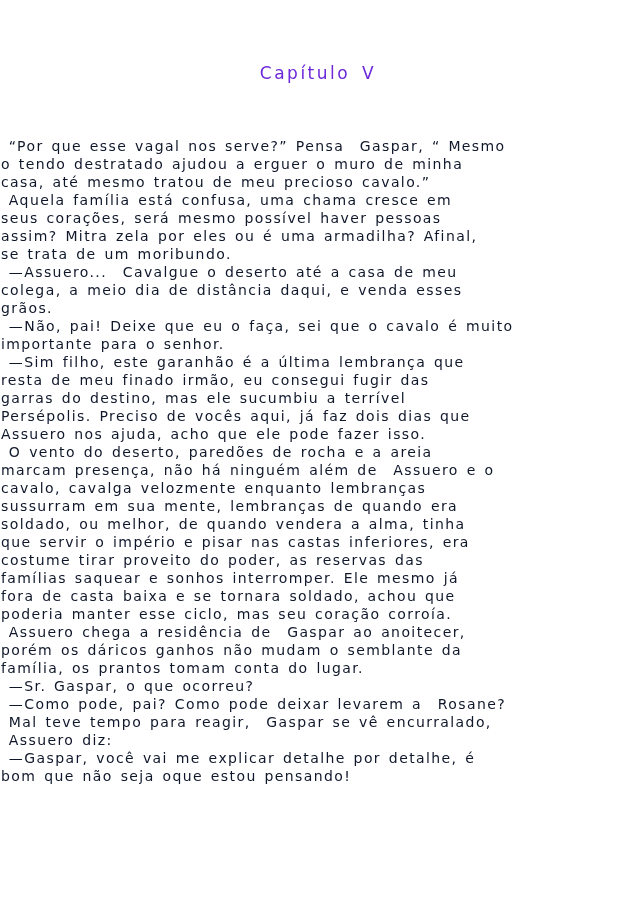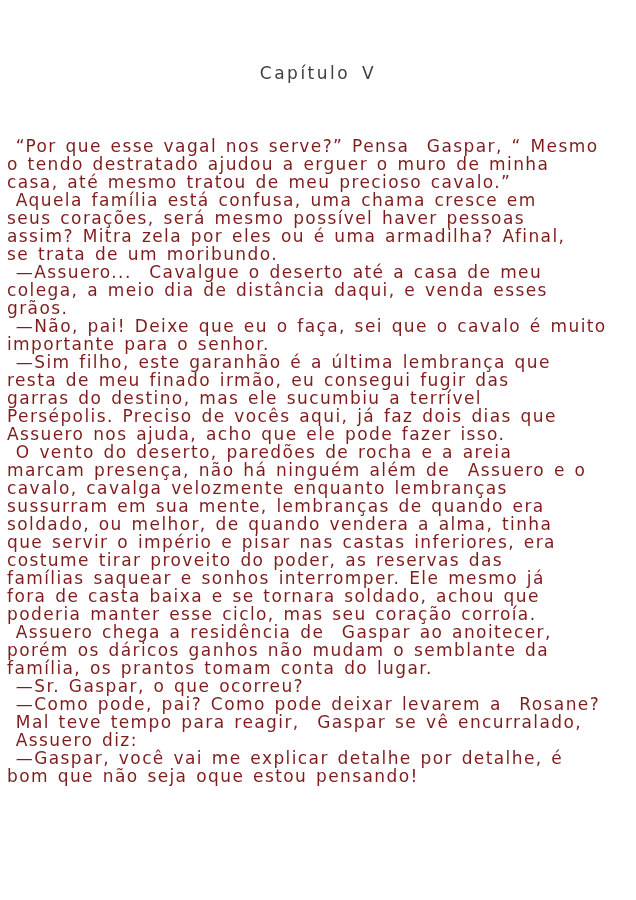--- a/index.html
+++ b/index.html
@@ -18,33 +18,33 @@
   }
   .chapter-title {
     position: absolute;
     top: 63px;
     left: 0;
     width: 100%;
     text-align: center;
     font-size: 17px;
     letter-spacing: 2.5px;
     word-spacing: 4px;
-    color: #404040;
+    color: #6d28d9;
   }
   .body-text {
     position: absolute;
     top: 137px;
-    left: 7px;
+    left: 1px;
     width: 622px;
-    font-size: 17px;
+    font-size: 14px;
     line-height: 18px;
     letter-spacing: 1.4px;
     word-spacing: 2px;
     white-space: pre-wrap;
-    color: #7f1d1d;
+    color: #0f172a;
   }
 </style>
 </head>
 <body>
 
 <div class="page">
   <div class="chapter-title">Capítulo V</div>
   <div class="body-text"> “Por que esse vagal nos serve?” Pensa  Gaspar, “ Mesmo
 o tendo destratado ajudou a erguer o muro de minha
 casa, até mesmo tratou de meu precioso cavalo.”

